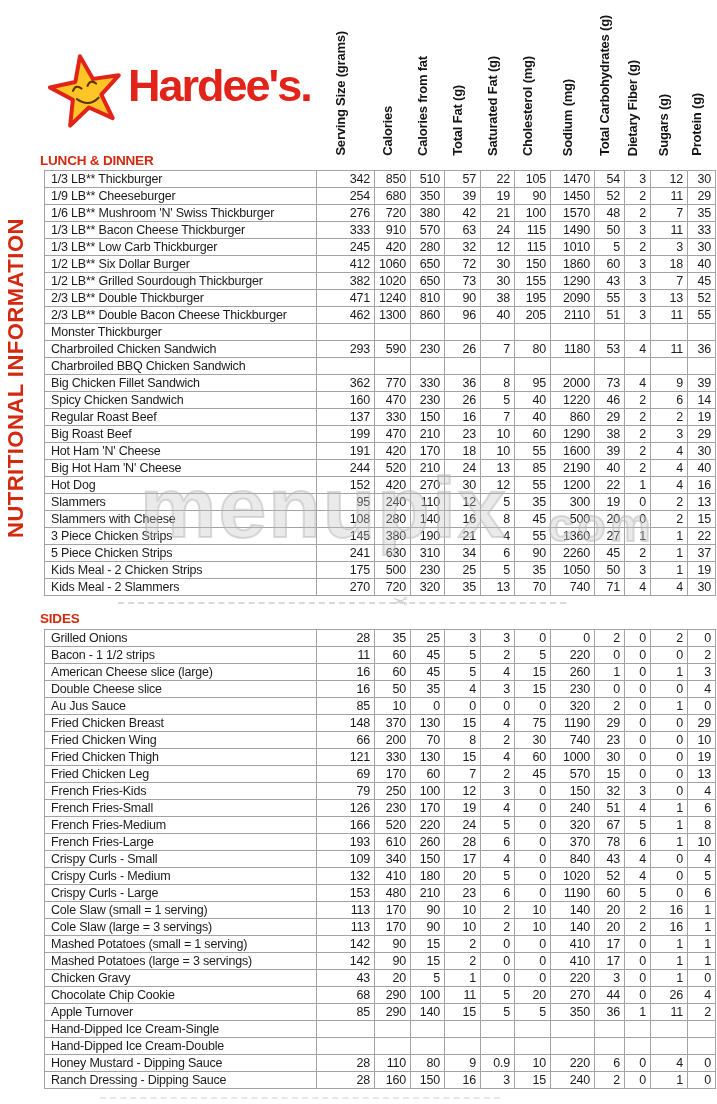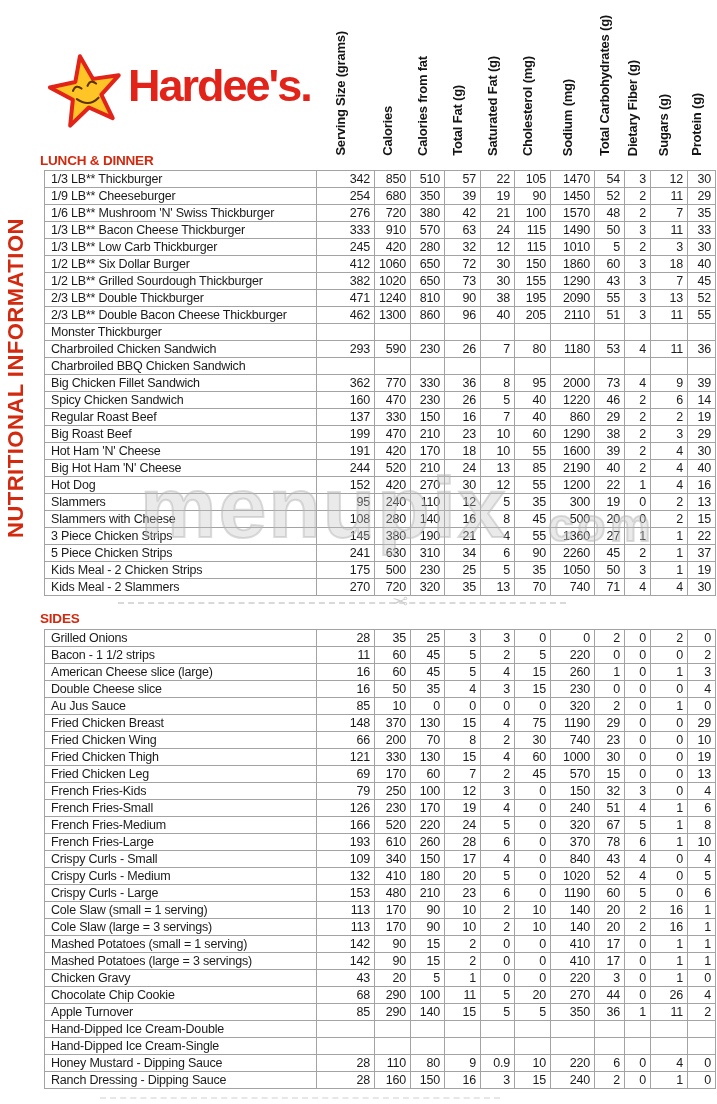--- a/index.html
+++ b/index.html
@@ -810,35 +810,35 @@
           <td class="val">15</td>
           <td class="val">5</td>
           <td class="val">5</td>
           <td class="val">350</td>
           <td class="val">36</td>
           <td class="val">1</td>
           <td class="val">11</td>
           <td class="val">2</td>
         </tr>
         <tr>
+          <td class="name">Hand-Dipped Ice Cream-Single</td>
+          <td class="val"></td>
+          <td class="val"></td>
+          <td class="val"></td>
+          <td class="val"></td>
+          <td class="val"></td>
+          <td class="val"></td>
+          <td class="val"></td>
+          <td class="val"></td>
+          <td class="val"></td>
+          <td class="val"></td>
+          <td class="val"></td>
+        </tr>
+        <tr>
           <td class="name">Hand-Dipped Ice Cream-Double</td>
-          <td class="val"></td>
-          <td class="val"></td>
-          <td class="val"></td>
-          <td class="val"></td>
-          <td class="val"></td>
-          <td class="val"></td>
-          <td class="val"></td>
-          <td class="val"></td>
-          <td class="val"></td>
-          <td class="val"></td>
-          <td class="val"></td>
-        </tr>
-        <tr>
-          <td class="name">Hand-Dipped Ice Cream-Single</td>
           <td class="val"></td>
           <td class="val"></td>
           <td class="val"></td>
           <td class="val"></td>
           <td class="val"></td>
           <td class="val"></td>
           <td class="val"></td>
           <td class="val"></td>
           <td class="val"></td>
           <td class="val"></td>

